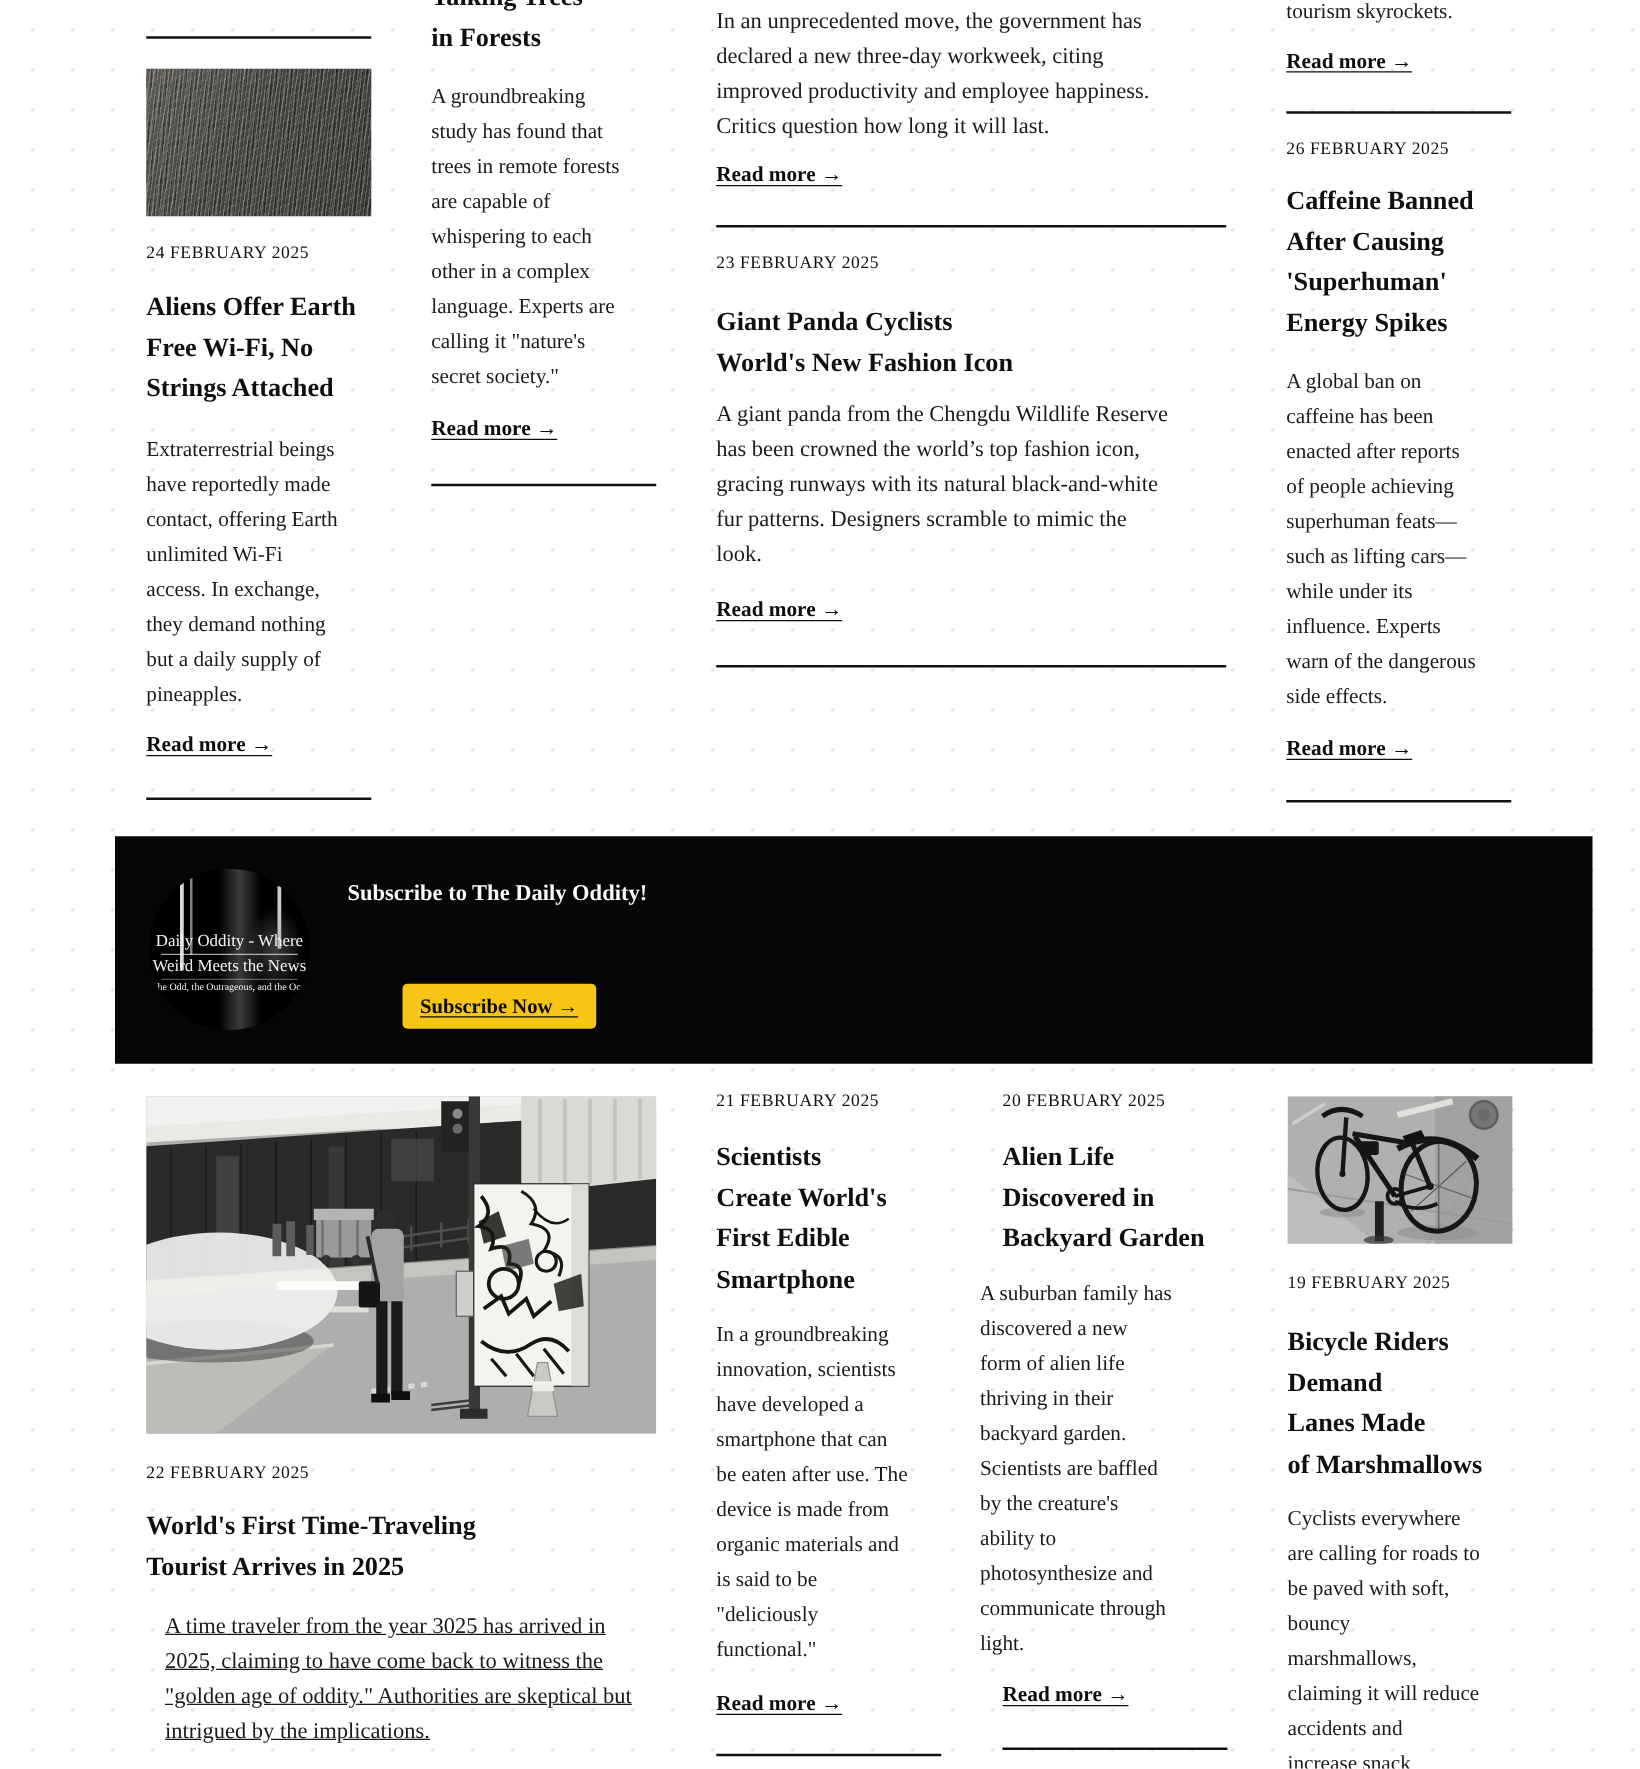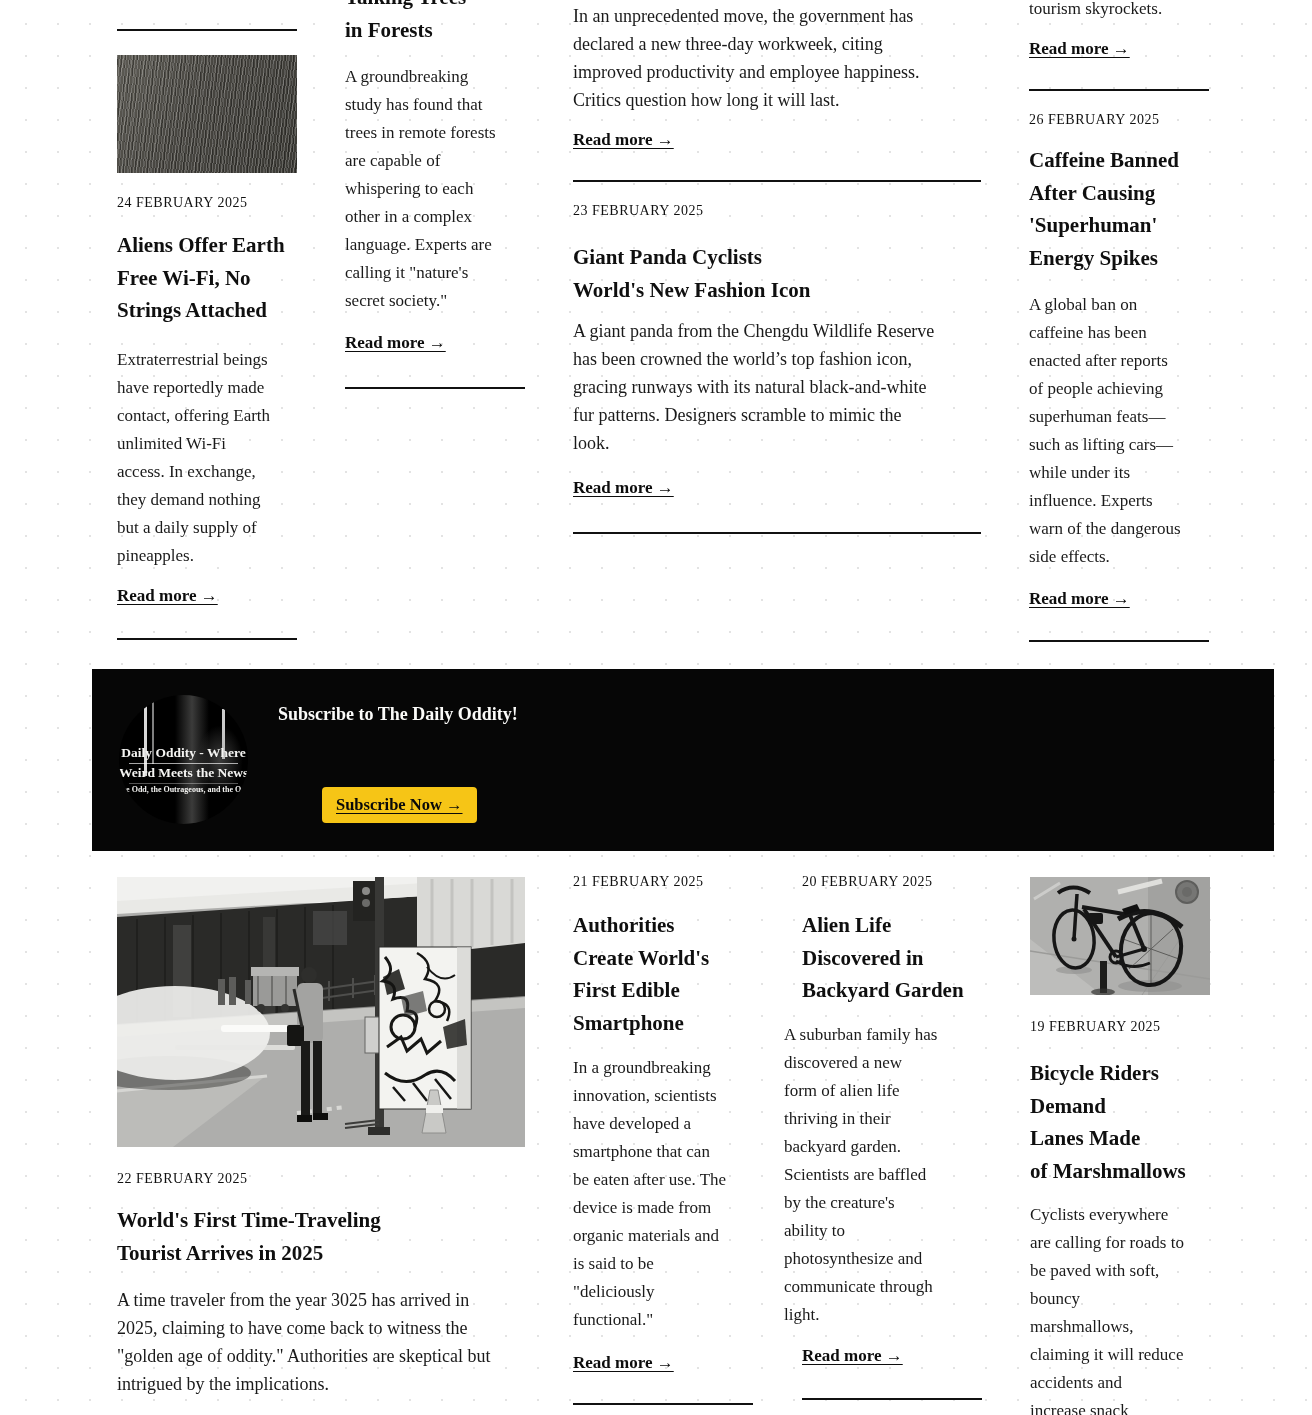--- a/index.html
+++ b/index.html
@@ -20,22 +20,22 @@
     background:
       repeating-linear-gradient(97deg, rgba(250,250,248,.22) 0 1px, rgba(0,0,0,0) 1px 3px),
       repeating-linear-gradient(102deg, rgba(255,255,255,.12) 0 1px, rgba(0,0,0,0) 1px 7px),
       repeating-linear-gradient(93deg, rgba(0,0,0,.30) 0 1px, rgba(0,0,0,0) 1px 4px),
       linear-gradient(120deg,#5d5b54 0%,#474540 45%,#3a3934 100%);
   }
   .band{background:#060606;}
   .logo{border-radius:50%;overflow:hidden;background:#000;}
   .logo .streak{position:absolute;background:#fff;}
   .logo .txt{position:absolute;left:0;right:0;text-align:center;color:#f4f4f2;white-space:nowrap;}
-  .logo .t1{font-weight:700;font-size:13.5px;}
-  .logo .t3{font-weight:700;font-size:8px;}
+  .logo .t1{font-weight:400;font-size:13.5px;}
+  .logo .t3{font-weight:400;font-size:8px;}
   .logo .rule{position:absolute;left:10px;right:10px;height:1px;background:rgba(255,255,255,.65);}
   .sub-heading{font-weight:700;font-size:18px;line-height:22px;color:#fbfbf9;white-space:nowrap;}
   .sub-message{font-weight:400;font-size:18px;line-height:22px;color:#f3f3f0;white-space:nowrap;}
   .sub-button{
     display:inline-block;border:none;border-radius:4px;padding:8px 14px;cursor:pointer;
     font-family:"Liberation Serif","DejaVu Serif",serif;font-weight:700;font-size:16.5px;line-height:20px;
     color:#0a0a0a;text-decoration:underline;text-underline-offset:3px;margin-left:44px;
   }
   svg{display:block;}
 </style>
@@ -245,29 +245,29 @@
         <polygon points="313,213 321,213 329,256 305,256" fill="#c9c9c6" stroke="#8e8e8c"></polygon>
         <rect x="309" y="228" width="17" height="8" fill="#efefec"></rect>
         <g stroke="#3c3c3a" stroke-width="2">
           <line x1="228" y1="247" x2="262" y2="243"></line>
             <line x1="228" y1="251" x2="262" y2="247"></line>
         </g>
       </svg>
       <div class="abs date" style="left:117px;top:1171px;">22 FEBRUARY 2025</div>
       <h2 class="abs title" style="left:117px;top:1204px;width:430px;">World's First Time-Traveling
 Tourist Arrives in 2025</h2>
-      <p class="abs body wide" style="left:117px;top:1286px;width:440px;">A time traveler from the year 3025 has arrived in
+      <p class="abs body wide" style="left:132px;top:1286px;width:440px;text-decoration:underline;">A time traveler from the year 3025 has arrived in
 2025, claiming to have come back to witness the
 "golden age of oddity." Authorities are skeptical but
 intrigued by the implications.</p>
     </article>
 
     <article>
       <div class="abs date" style="left:573px;top:874px;">21 FEBRUARY 2025</div>
-      <h2 class="abs title" style="left:573px;top:909px;width:210px;">Authorities
+      <h2 class="abs title" style="left:573px;top:909px;width:210px;">Scientists
 Create World's
 First Edible
 Smartphone</h2>
       <p class="abs body" style="left:573px;top:1054px;width:210px;">In a groundbreaking
 innovation, scientists
 have developed a
 smartphone that can
 be eaten after use. The
 device is made from
 organic materials and

